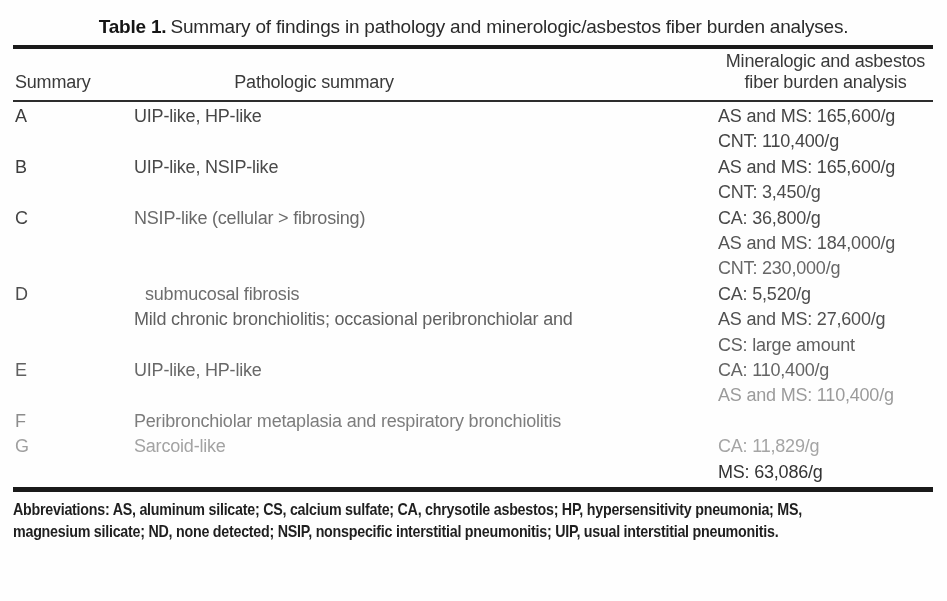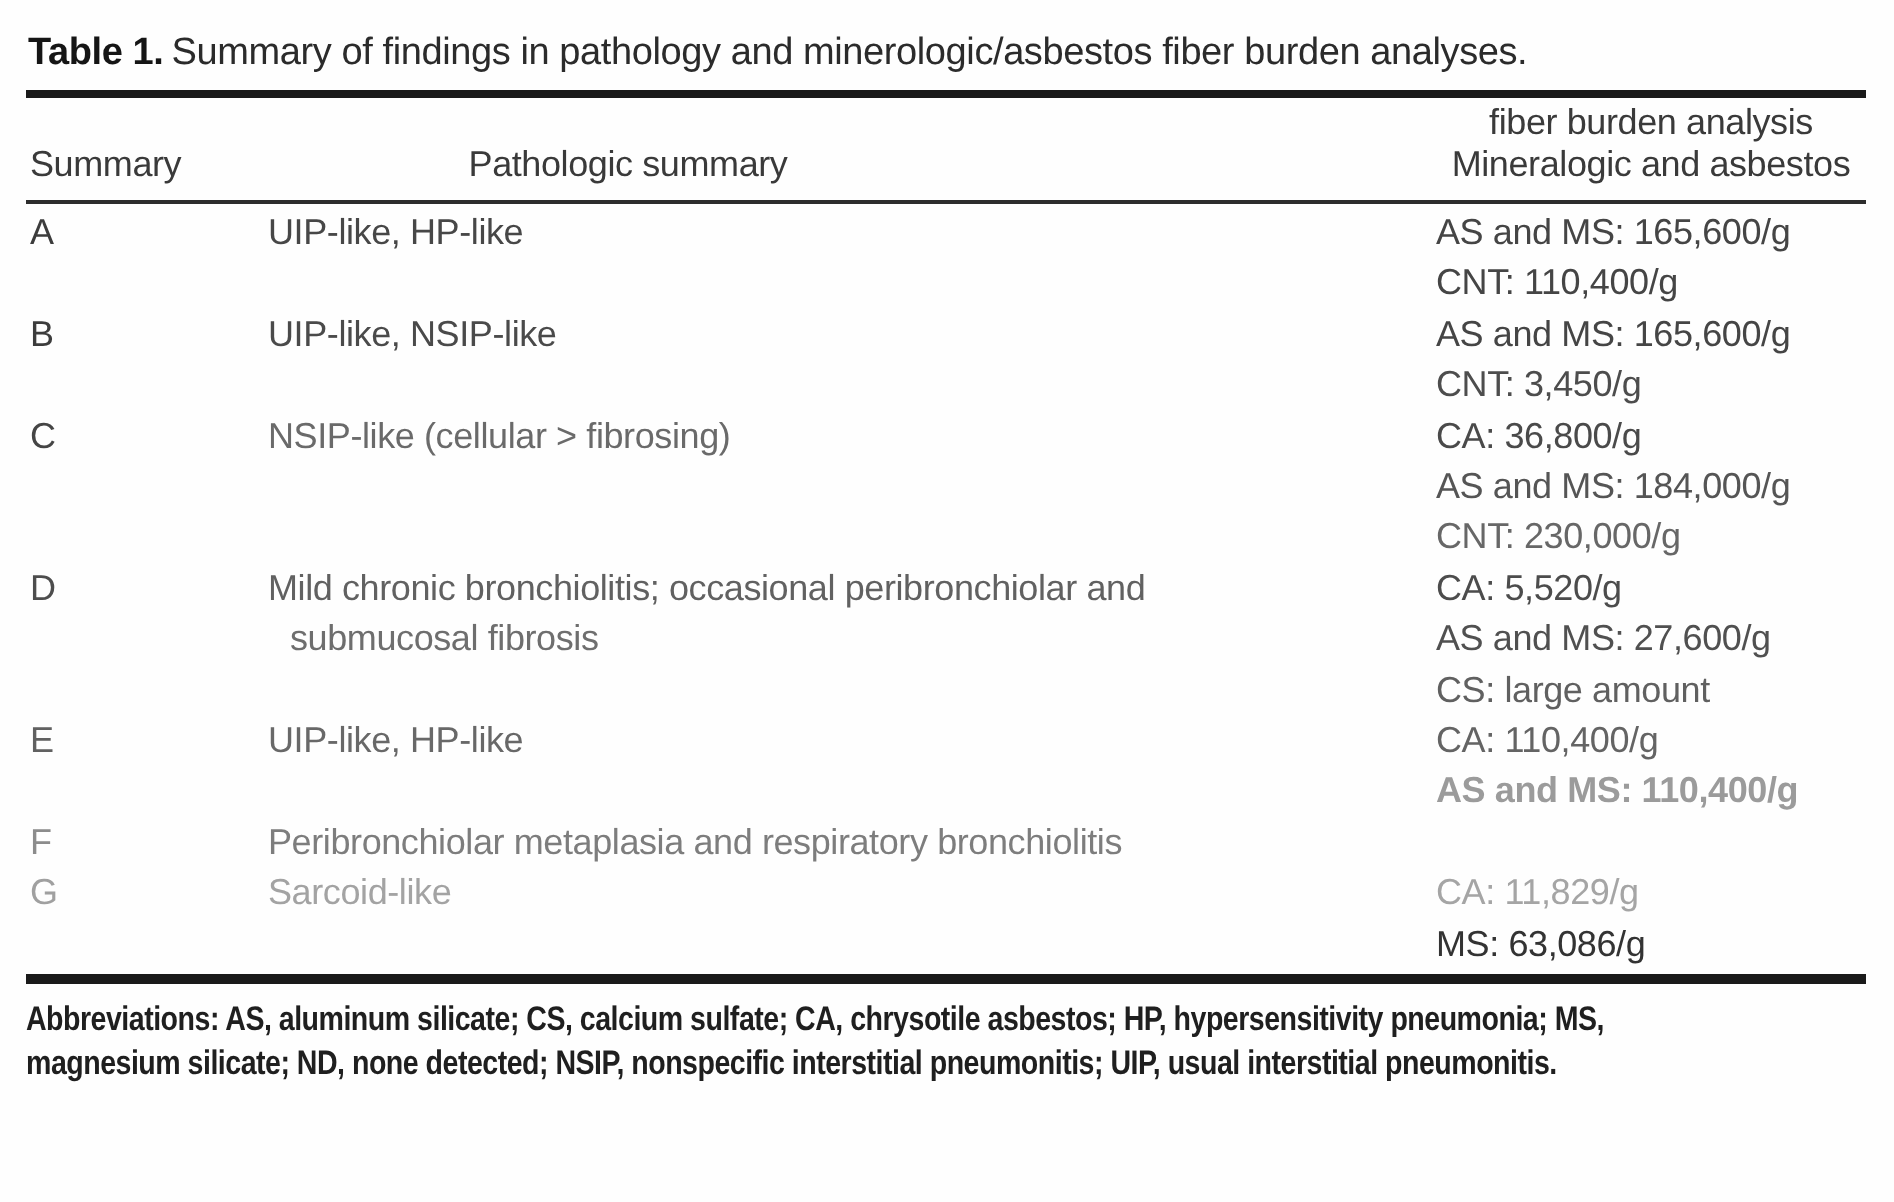--- a/index.html
+++ b/index.html
@@ -10,20 +10,21 @@
     font-family:"Liberation Sans","DejaVu Sans",sans-serif;
     overflow:hidden;
     box-sizing:border-box;
   }
   .title{
     padding:15px 14px 0 14px;
     font-size:19px;line-height:24px;
     letter-spacing:-0.2px;
     color:#2b2b2b;
     white-space:nowrap;
+    text-align:center;
   }
   .title .t-label{font-weight:bold;color:#151515;margin-right:4px;}
   .rule{margin:0 14px 0 13px;background:#1a1a1a;}
   .rule.thick{height:4px;}
   .rule.top{margin-top:6px;}
   .rule.thin{height:2px;background:#2d2d2d;}
   .rule.bottom{margin-top:2px;height:5px;}
   .hdr{
     display:grid;
     grid-template-columns:121px 570px 229px;
@@ -63,22 +64,22 @@
   <div class="title"><span class="t-label">Table 1.</span><span>Summary of findings in pathology and minerologic/asbestos fiber burden analyses.</span></div>
 
   <div class="rule thick top"></div>
 
   <div class="hdr">
     <div class="h-patient">Summary</div>
     <div>
       <span class="h-summary">Pathologic summary</span>
     </div>
     <div class="h-analysis">
+      <div>Mineralogic and asbestos</div>
       <div>fiber burden analysis</div>
-      <div>Mineralogic and asbestos</div>
     </div>
   </div>
 
   <div class="rule thin"></div>
 
   <div class="tbody">
 
     <div class="row">
       <div class="c-patient" style="color: rgb(60, 60, 60);">A</div>
       <div class="c-summary">
@@ -109,38 +110,38 @@
       <div class="c-analysis">
         <div class="line" style="color: rgb(74, 74, 74);">CA: 36,800/g</div>
         <div class="line" style="color: rgb(85, 85, 85);">AS and MS: 184,000/g</div>
         <div class="line" style="color: rgb(103, 103, 103);">CNT: 230,000/g</div>
       </div>
     </div>
 
     <div class="row">
       <div class="c-patient" style="color: rgb(77, 77, 77);">D</div>
       <div class="c-summary">
+        <div class="line indent" style="color: rgb(110, 110, 110);">submucosal fibrosis</div>
         <div class="line" style="color: rgb(97, 97, 97);">Mild chronic bronchiolitis; occasional peribronchiolar and</div>
-        <div class="line indent" style="color: rgb(110, 110, 110);">submucosal fibrosis</div>
       </div>
       <div class="c-analysis">
         <div class="line" style="color: rgb(76, 76, 76);">CA: 5,520/g</div>
         <div class="line" style="color: rgb(80, 80, 80);">AS and MS: 27,600/g</div>
         <div class="line" style="color: rgb(96, 96, 96);">CS: large amount</div>
       </div>
     </div>
 
     <div class="row">
       <div class="c-patient" style="color: rgb(97, 97, 97);">E</div>
       <div class="c-summary">
         <div class="line" style="color: rgb(104, 104, 104);">UIP-like, HP-like</div>
       </div>
       <div class="c-analysis">
         <div class="line" style="color: rgb(100, 100, 100);">CA: 110,400/g</div>
-        <div class="line" style="color: rgb(155, 155, 155); font-weight: bold;">AS and MS: 110,400/g</div>
+        <div class="line" style="color: rgb(155, 155, 155);">AS and MS: 110,400/g</div>
       </div>
     </div>
 
     <div class="row">
       <div class="c-patient" style="color: rgb(140, 140, 140);">F</div>
       <div class="c-summary">
         <div class="line" style="color: rgb(125, 125, 125);">Peribronchiolar metaplasia and respiratory bronchiolitis</div>
       </div>
     </div>
 

